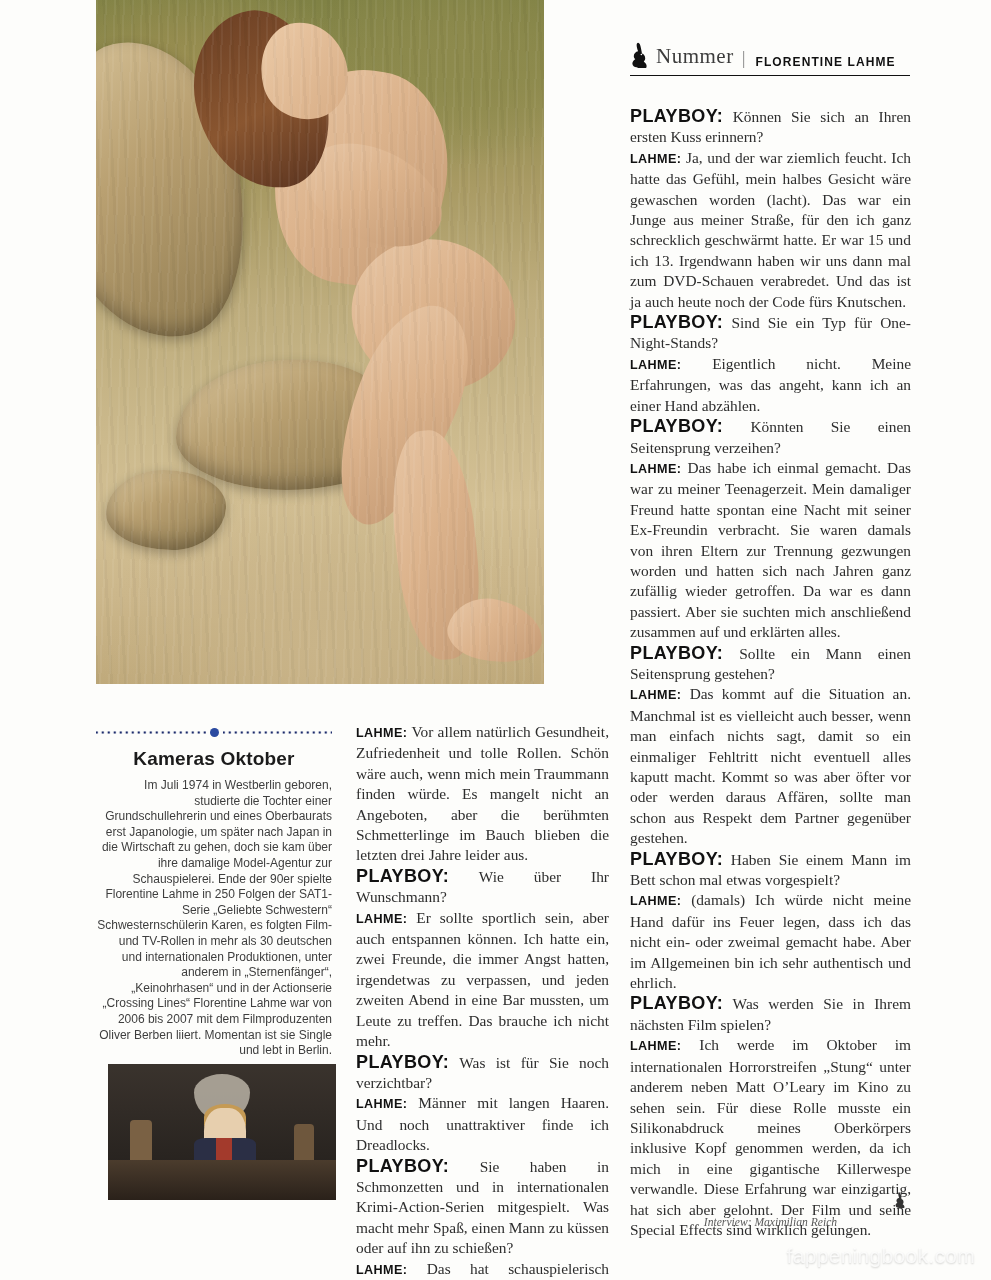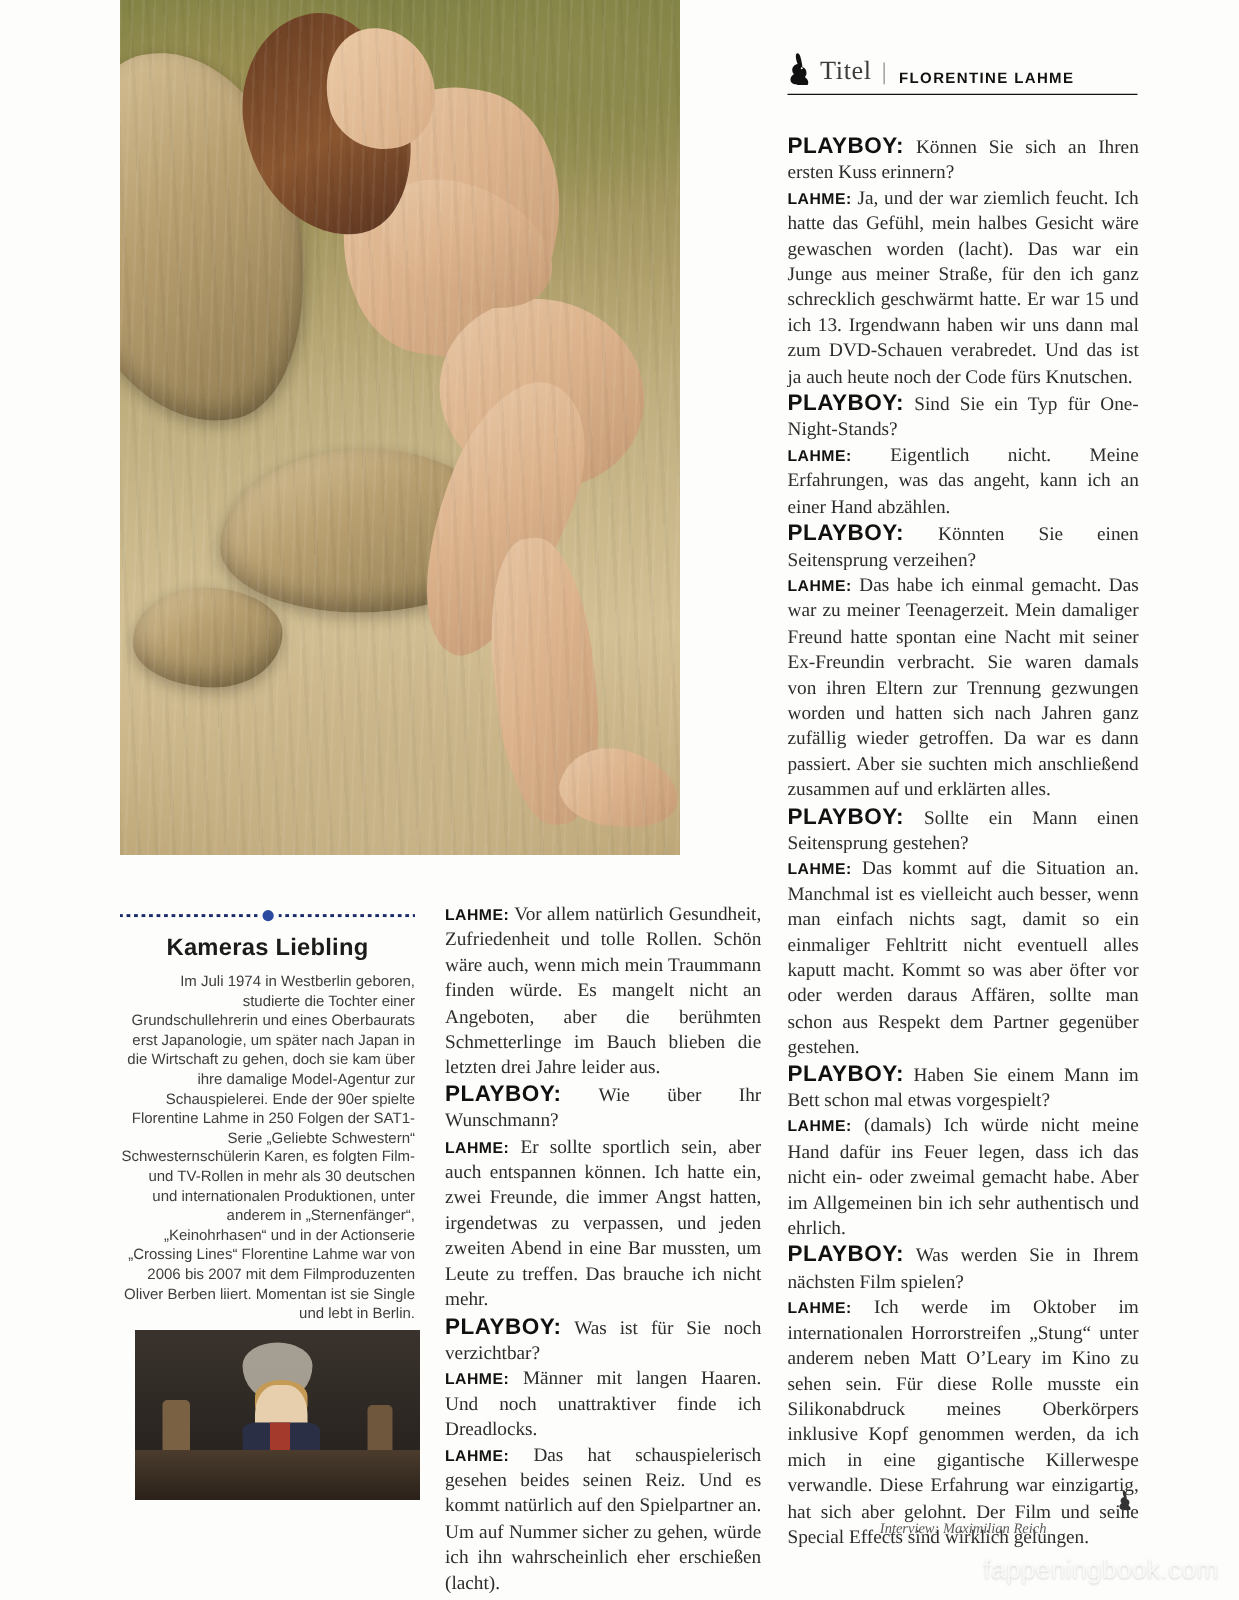--- a/index.html
+++ b/index.html
@@ -289,32 +289,32 @@
     <div class="ripples"></div>
   </div>
 
   <div class="header">
     <span class="bunny">
       <svg viewBox="0 0 40 54" width="19" height="26" aria-hidden="true">
         <path fill="#111" d="M14 53c-5 0-9-3-9-8 0-4 3-7 6-9-2-2-3-4-3-7 0-5 4-9 9-10-2-5-3-10-3-13 0-3 1-5 3-5 3 0 5 5 6 11 1 5 2 9 2 12 4 1 7 5 7 10 0 3-1 5-3 7 3 2 6 5 6 9 0 5-4 8-9 8z"></path>
         <circle cx="24" cy="26" r="1.7" fill="#fff"></circle>
       </svg>
     </span>
-    <span class="hdr-titel">Titel</span>
+    <span class="hdr-titel">Nummer</span>
     <span class="hdr-sep">|</span>
     <span class="hdr-name">FLORENTINE LAHME</span>
   </div>
 
   <div class="left-col">
     <div class="dot-rule">
       <span class="dots"></span>
       <span class="bigdot"></span>
       <span class="dots"></span>
     </div>
-    <div class="kicker-title">Kameras Liebling</div>
+    <div class="kicker-title">Kameras Oktober</div>
     <div class="bio">Im Juli 1974 in Westberlin geboren, studierte die Tochter einer Grundschullehrerin und eines Oberbaurats erst Japanologie, um später nach Japan in die Wirtschaft zu gehen, doch sie kam über ihre damalige Model-Agentur zur Schauspielerei. Ende der 90er spielte Florentine Lahme in 250 Folgen der SAT1-Serie „Geliebte Schwestern“ Schwesternschülerin Karen, es folgten Film- und TV-Rollen in mehr als 30 deutschen und internationalen Produktionen, unter anderem in „Sternenfänger“, „Keinohrhasen“ und in der Actionserie „Crossing Lines“ Florentine Lahme war von 2006 bis 2007 mit dem Filmproduzenten Oliver Berben liiert. Momentan ist sie Single und lebt in Berlin.</div>
   </div>
 
   <div class="photo-second">
     <div class="ps-wall"></div>
     <div class="ps-crest"></div>
     <div class="ps-lamp"></div>
     <div class="ps-lampR"></div>
     <div class="ps-hair"></div>
     <div class="ps-person"></div>
@@ -322,20 +322,21 @@
     <div class="ps-scarf"></div>
     <div class="ps-desk"></div>
   </div>
 
   <div class="col col-mid">
     <p><span class="spk-l">LAHME:</span> <span>Vor allem natürlich Gesundheit, Zufriedenheit und tolle Rollen. Schön wäre auch, wenn mich mein Traummann finden würde. Es mangelt nicht an Angeboten, aber die berühmten Schmetterlinge im Bauch blieben die letzten drei Jahre leider aus.</span></p>
     <p><span class="spk">PLAYBOY:</span> <span>Wie über Ihr Wunschmann?</span></p>
     <p><span class="spk-l">LAHME:</span> <span>Er sollte sportlich sein, aber auch entspannen können. Ich hatte ein, zwei Freunde, die immer Angst hatten, irgendetwas zu verpassen, und jeden zweiten Abend in eine Bar mussten, um Leute zu treffen. Das brauche ich nicht mehr.</span></p>
     <p><span class="spk">PLAYBOY:</span> <span>Was ist für Sie noch verzichtbar?</span></p>
     <p><span class="spk-l">LAHME:</span> <span>Männer mit langen Haaren. Und noch unattraktiver finde ich Dreadlocks.</span></p>
+    <p><span class="spk">PLAYBOY:</span> <span>Sie haben in Schmonzetten und in internationalen Krimi-Action-Serien mitgespielt. Was macht mehr Spaß, einen Mann zu küssen oder auf ihn zu schießen?</span></p>
     <p><span class="spk-l">LAHME:</span> <span>Das hat schauspielerisch gesehen beides seinen Reiz. Und es kommt natürlich auf den Spielpartner an. Um auf Nummer sicher zu gehen, würde ich ihn wahrscheinlich eher erschießen (lacht).</span></p>
   </div>
 
   <div class="col col-right">
     <p><span class="spk">PLAYBOY:</span> <span>Können Sie sich an Ihren ersten Kuss erinnern?</span></p>
     <p><span class="spk-l">LAHME:</span> <span>Ja, und der war ziemlich feucht. Ich hatte das Gefühl, mein halbes Gesicht wäre gewaschen worden (lacht). Das war ein Junge aus meiner Straße, für den ich ganz schrecklich geschwärmt hatte. Er war 15 und ich 13. Irgendwann haben wir uns dann mal zum DVD-Schauen verabredet. Und das ist ja auch heute noch der Code fürs Knutschen.</span></p>
     <p><span class="spk">PLAYBOY:</span> <span>Sind Sie ein Typ für One-Night-Stands?</span></p>
     <p><span class="spk-l">LAHME:</span> <span>Eigentlich nicht. Meine Erfahrungen, was das angeht, kann ich an einer Hand abzählen.</span></p>
     <p><span class="spk">PLAYBOY:</span> <span>Könnten Sie einen Seitensprung verzeihen?</span></p>
     <p><span class="spk-l">LAHME:</span> <span>Das habe ich einmal gemacht. Das war zu meiner Teenagerzeit. Mein damaliger Freund hatte spontan eine Nacht mit seiner Ex-Freundin verbracht. Sie waren damals von ihren Eltern zur Trennung gezwungen worden und hatten sich nach Jahren ganz zufällig wieder getroffen. Da war es dann passiert. Aber sie suchten mich anschließend zusammen auf und erklärten alles.</span></p>

